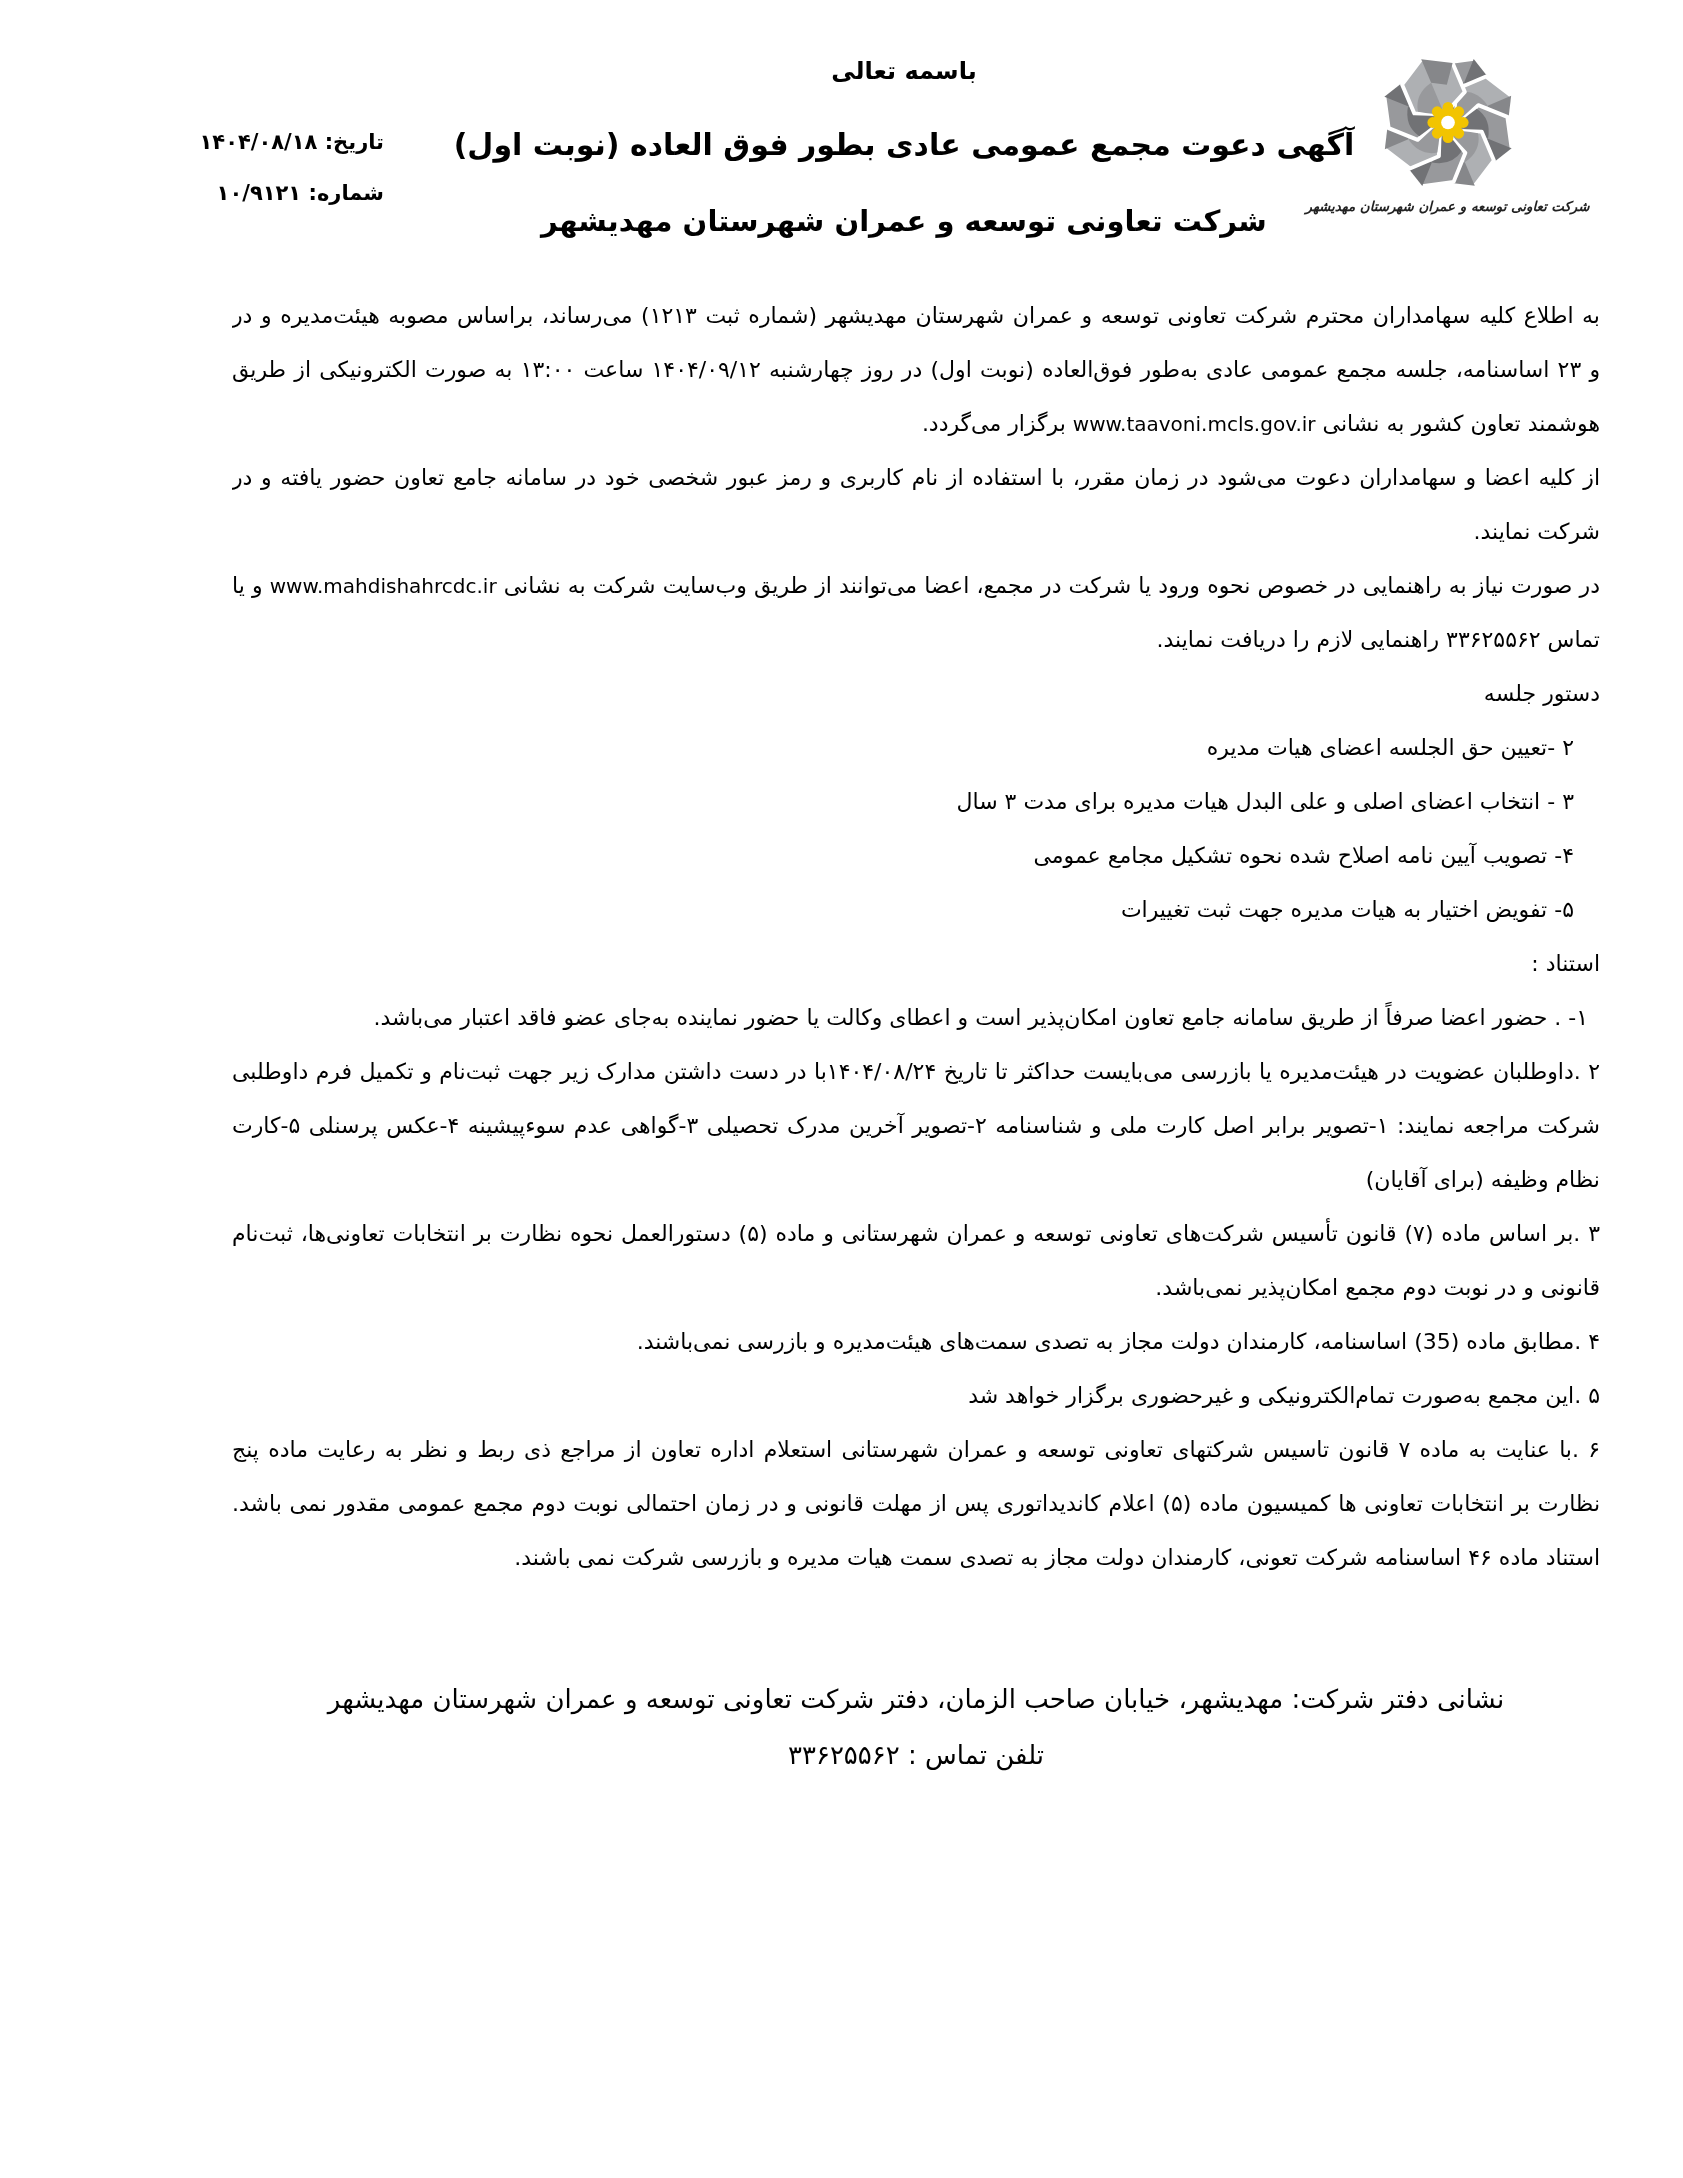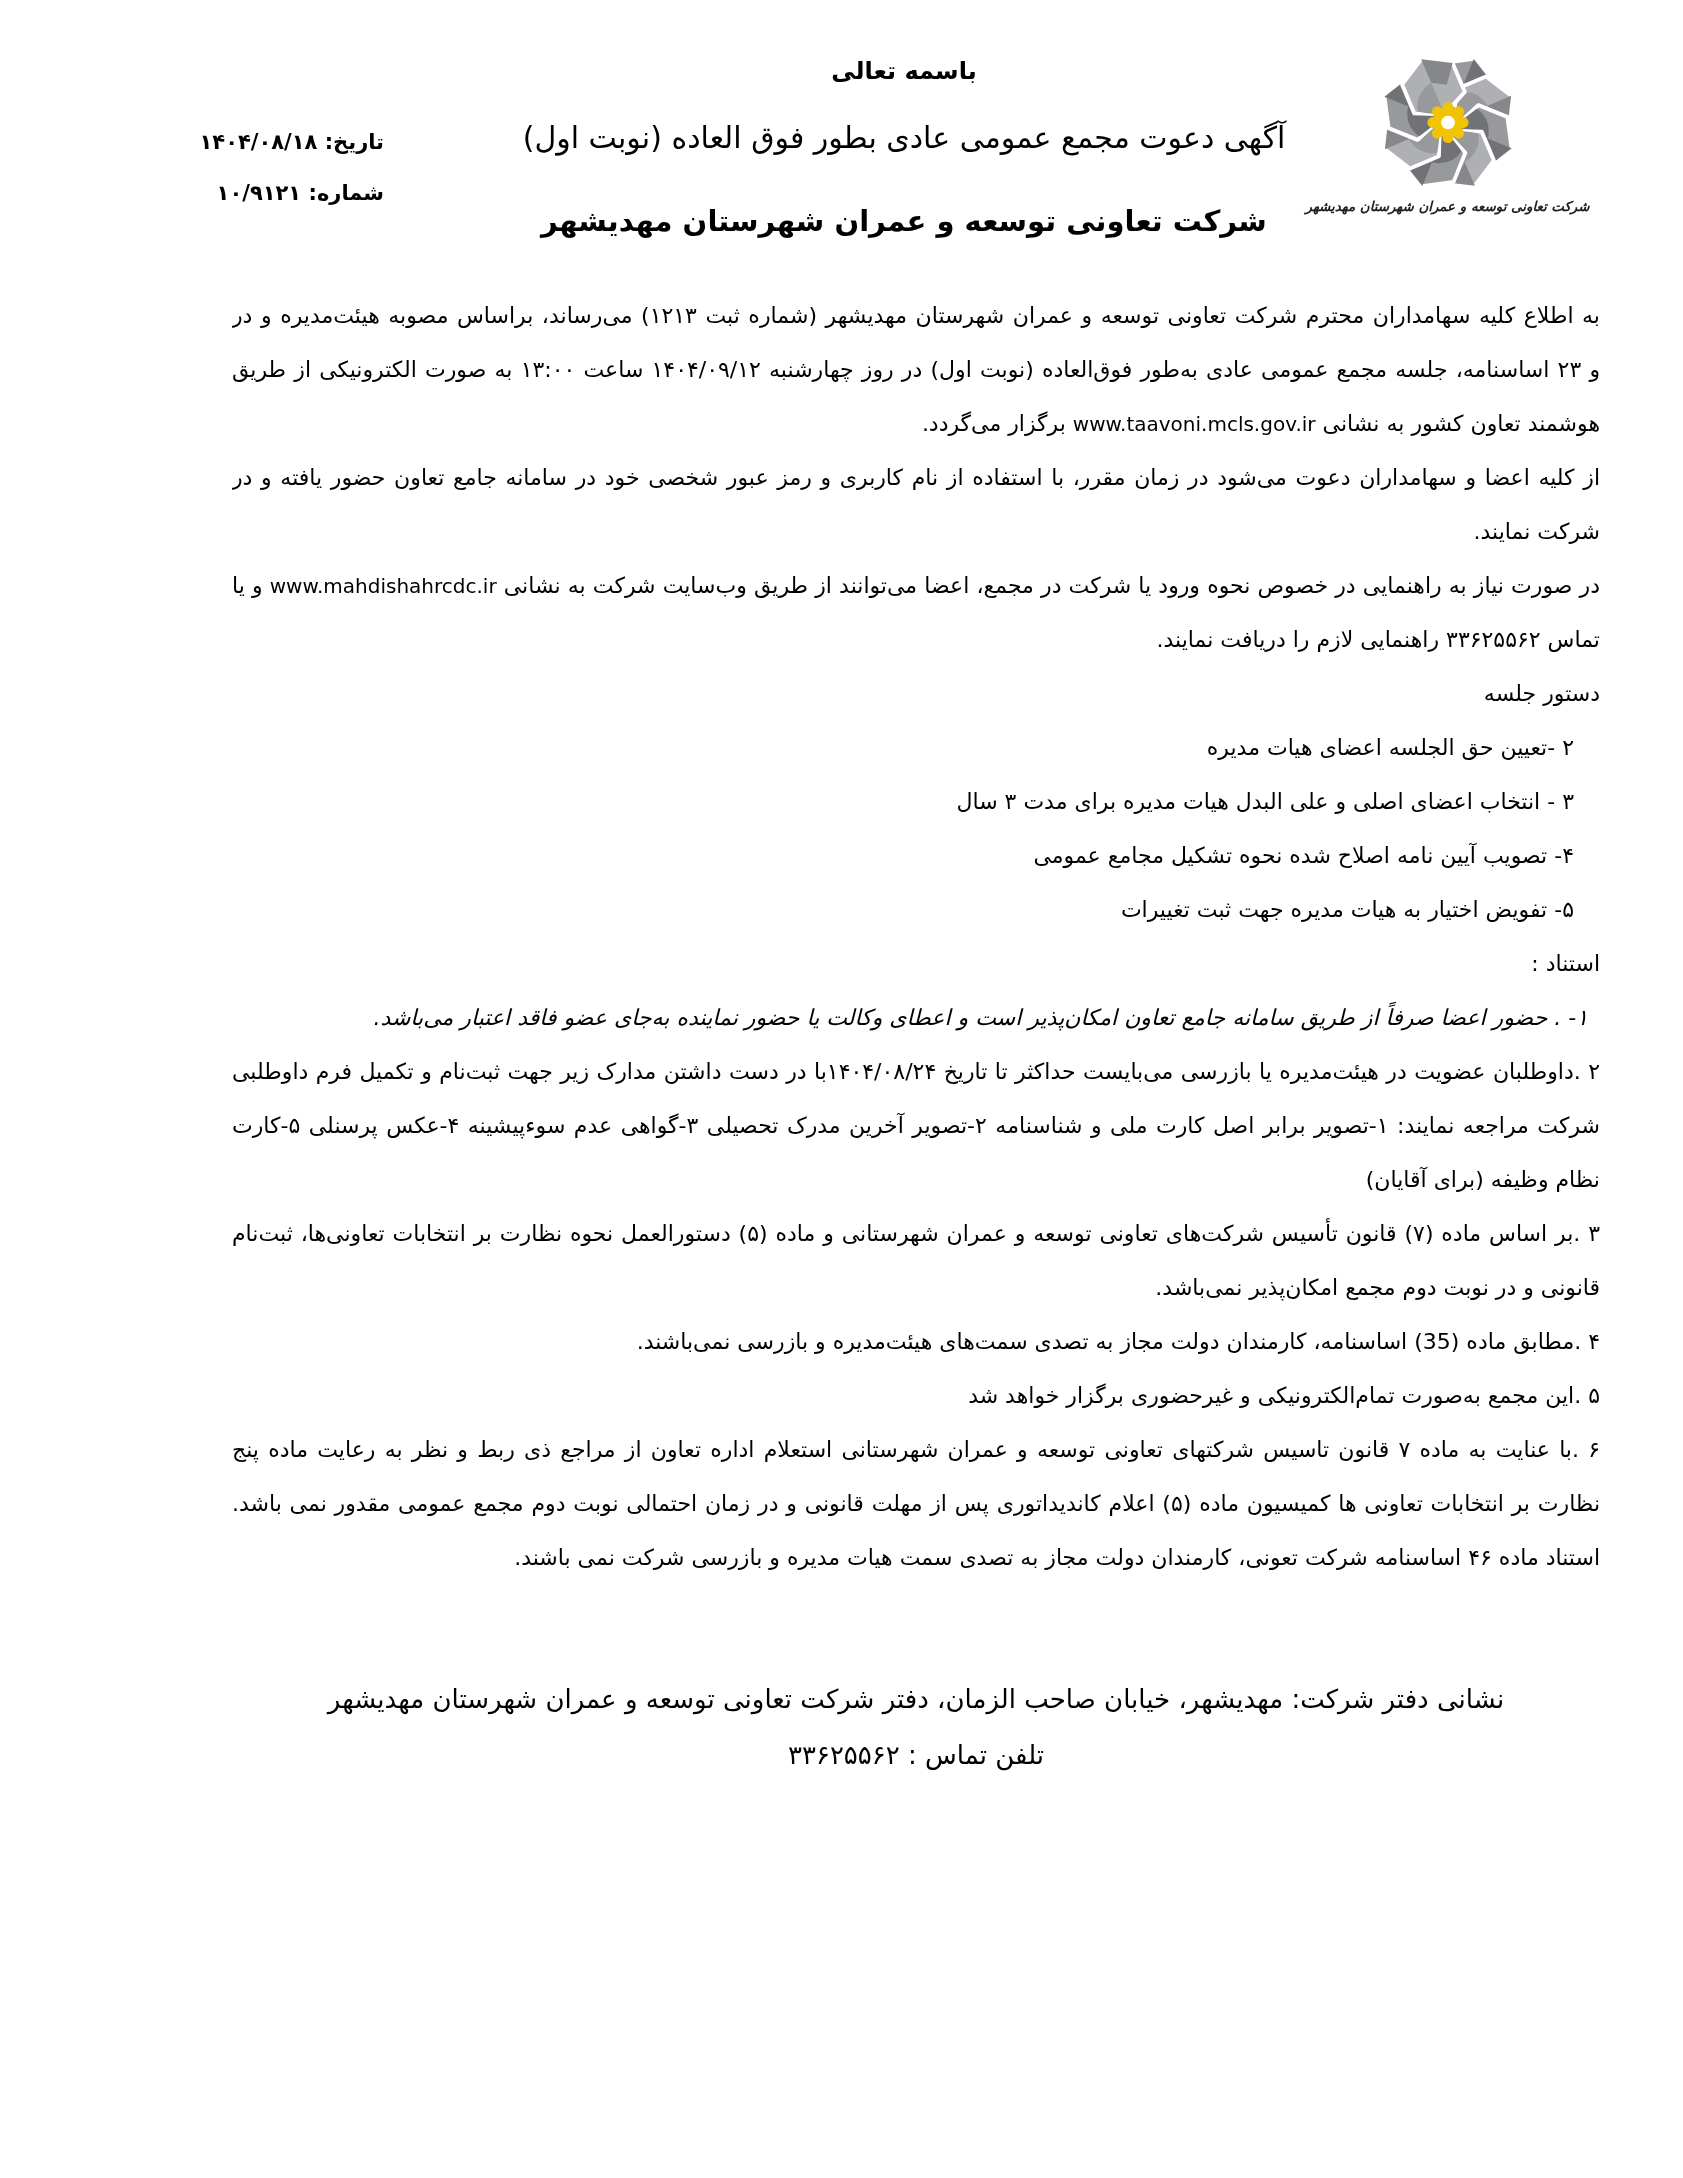--- a/index.html
+++ b/index.html
@@ -12,22 +12,22 @@
     font-family: "DejaVu Sans", sans-serif;
     direction: rtl;
     overflow: hidden;
   }
   
   .bismillah {
     position: absolute; top: 57px; left: 0; right: 0;
     text-align: center; font-size: 24px; font-weight: bold;
   }
   .doc-title {
-    position: absolute; top: 120px; left: 0; right: 0;
-    text-align: center; font-size: 30px; font-weight: normal;
+    position: absolute; top: 127px; left: 0; right: 0;
+    text-align: center; font-size: 30px; font-weight: bold;
   }
   .doc-subtitle {
     position: absolute; top: 204px; left: 0; right: 0;
     text-align: center; font-size: 29px; font-weight: bold;
   }
   .meta-block {
     position: absolute; top: 117px; left: 61px; width: 198px;
     direction: rtl; text-align: right;
     font-size: 21px; font-weight: bold; line-height: 51px;
     white-space: nowrap;
@@ -48,21 +48,21 @@
     position: absolute; top: 289px; left: 107px; right: 83px;
   }
   .line {
     height: 54px; line-height: 54px;
     font-size: 22px;
     overflow: hidden;
     text-align: right;
   }
   .line.justify { text-align: justify; text-align-last: justify; }
   .line.indent { padding-right: 26px; }
-  .line.indent-sm { padding-right: 12px; font-style: italic; }
+  .line.indent-sm { padding-right: 12px; }
   .latin {
     direction: ltr; unicode-bidi: embed;
     font-size: 20px;
   }
   
   .footer {
     position: absolute; top: 1671px; left: 107px; right: 83px;
     text-align: center; font-weight: normal; font-size: 26px; line-height: 56px;
   }
 </style>

